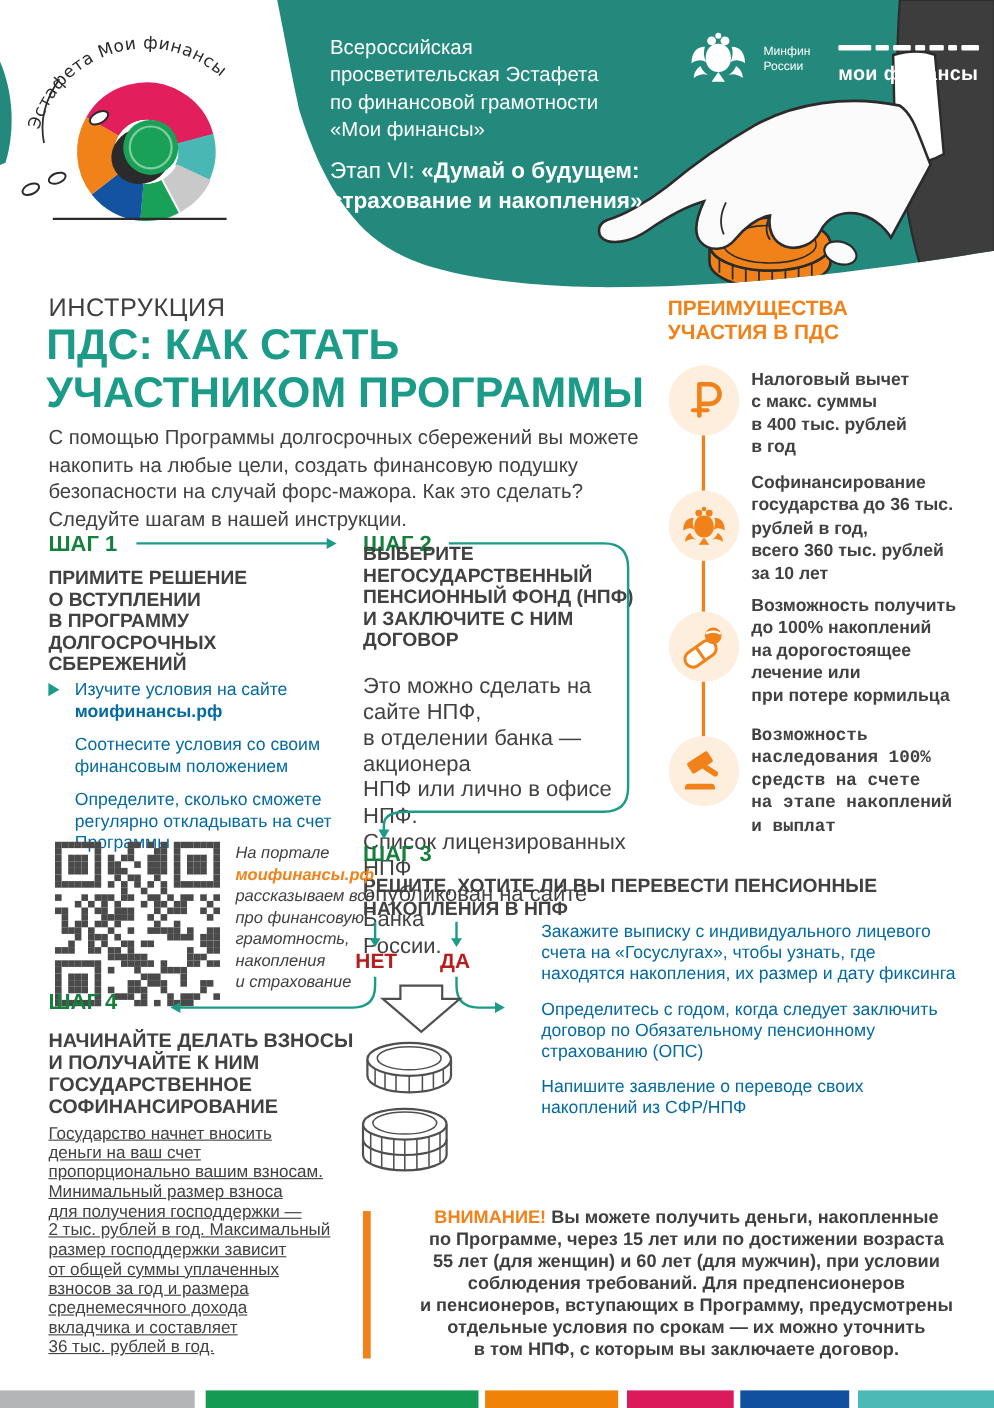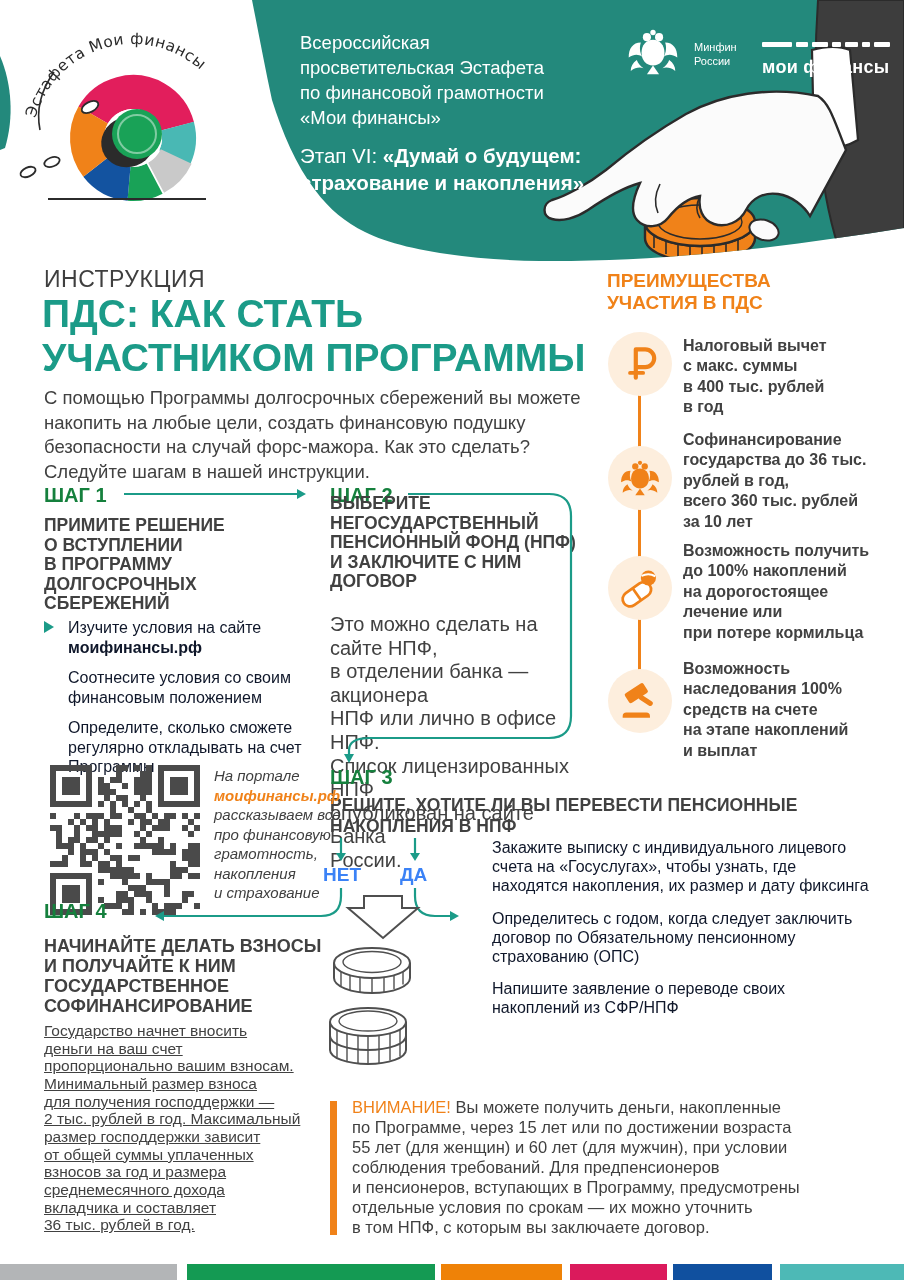--- a/index.html
+++ b/index.html
@@ -24,32 +24,32 @@
   .ben-title{left:607px;top:270px;font-size:19px;font-weight:bold;line-height:1.18;color:#f08219;}
   .ben-line{left:638px;top:364px;width:3px;height:337px;background:#f08219;}
   .ben-icon{width:64px;height:64px;border-radius:50%;background:#fdeedd;display:flex;
             align-items:center;justify-content:center;}
   .ben-text{width:222px;font-size:16px;font-weight:bold;line-height:1.28;color:#414141;}
   
   .step-label{font-size:20px;font-weight:bold;color:#15803d;}
   .step-heading{font-size:17.5px;font-weight:bold;line-height:1.12;color:#414141;}
   .step-body{font-size:20px;line-height:1.18;color:#414141;}
   .bullets{display:block;}
-  .bullet{position:relative;padding-left:24px;font-size:16px;line-height:1.22;color:#0f172a;margin-bottom:11px;}
+  .bullet{position:relative;padding-left:24px;font-size:16px;line-height:1.22;color:#0369a1;margin-bottom:11px;}
   .bullet .tri{position:absolute;left:0;top:3px;width:0;height:0;
                border-left:10px solid #1b9b88;border-top:6px solid transparent;border-bottom:6px solid transparent;}
-  .net-da{font-size:19px;font-weight:bold;color:#3b82f6;text-align:center;}
+  .net-da{font-size:19px;font-weight:bold;color:#b91c1c;text-align:center;}
   
   .qr-box{left:50px;top:765px;}
   .qr-caption{left:214px;top:766px;width:150px;font-size:15px;font-style:italic;line-height:1.3;color:#3f3f3f;}
   .qr-caption .site{color:#f08219;font-weight:bold;}
   
   .warning{left:330px;top:1098px;width:566px;padding-left:22px;box-sizing:border-box;}
   .warning .bar{position:absolute;left:0;top:3px;bottom:3px;width:7px;background:#f08219;}
-  .warning-text{font-size:16.5px;font-weight:normal;line-height:1.21;color:#3f3f3f;}
+  .warning-text{font-size:16.5px;font-weight:bold;line-height:1.21;color:#3f3f3f;text-align:center;}
   .warning-text .wlabel{color:#f08219;}
   
   .stripe{position:absolute;top:1264px;height:16px;}
   
   #overlay-svg{position:absolute;left:0;top:0;z-index:5;pointer-events:none;}
 </style>
 </head>
 <body>
 
 <div class="poster">
@@ -214,21 +214,21 @@
 лечение или
 при потере кормильца</div>
 
   <div class="abs ben-icon" style="left:608px;top:669px;">
     <svg width="42" height="42" viewBox="0 0 40 40" fill="#f08219">
       <rect x="6" y="7" width="21" height="11" rx="2" transform="rotate(-33 16.5 12.5)"></rect>
       <rect x="18" y="17" width="15" height="5" rx="2.5" transform="rotate(33 25.5 19.5)"></rect>
       <path d="M7 31 h19 a3.5 3.5 0 0 1 3.5 3.5 V36 H3.5 v-1.5 A3.5 3.5 0 0 1 7 31 Z"></path>
     </svg>
   </div>
-  <div class="abs ben-text pre" style="left:683px;top:659px;">Возможность
+  <div class="abs ben-text pre" style="left:683px;top:659px;font-family:Liberation Mono, monospace;">Возможность
 наследования 100%
 средств на счете
 на этапе накоплений
 и выплат</div>
 
   <div class="abs step-label" style="left:44px;top:484px;">ШАГ 1</div>
   <div class="abs step-heading pre" style="left:44px;top:516px;width:270px;">ПРИМИТЕ РЕШЕНИЕ
 О ВСТУПЛЕНИИ
 В ПРОГРАММУ
 ДОЛГОСРОЧНЫХ

